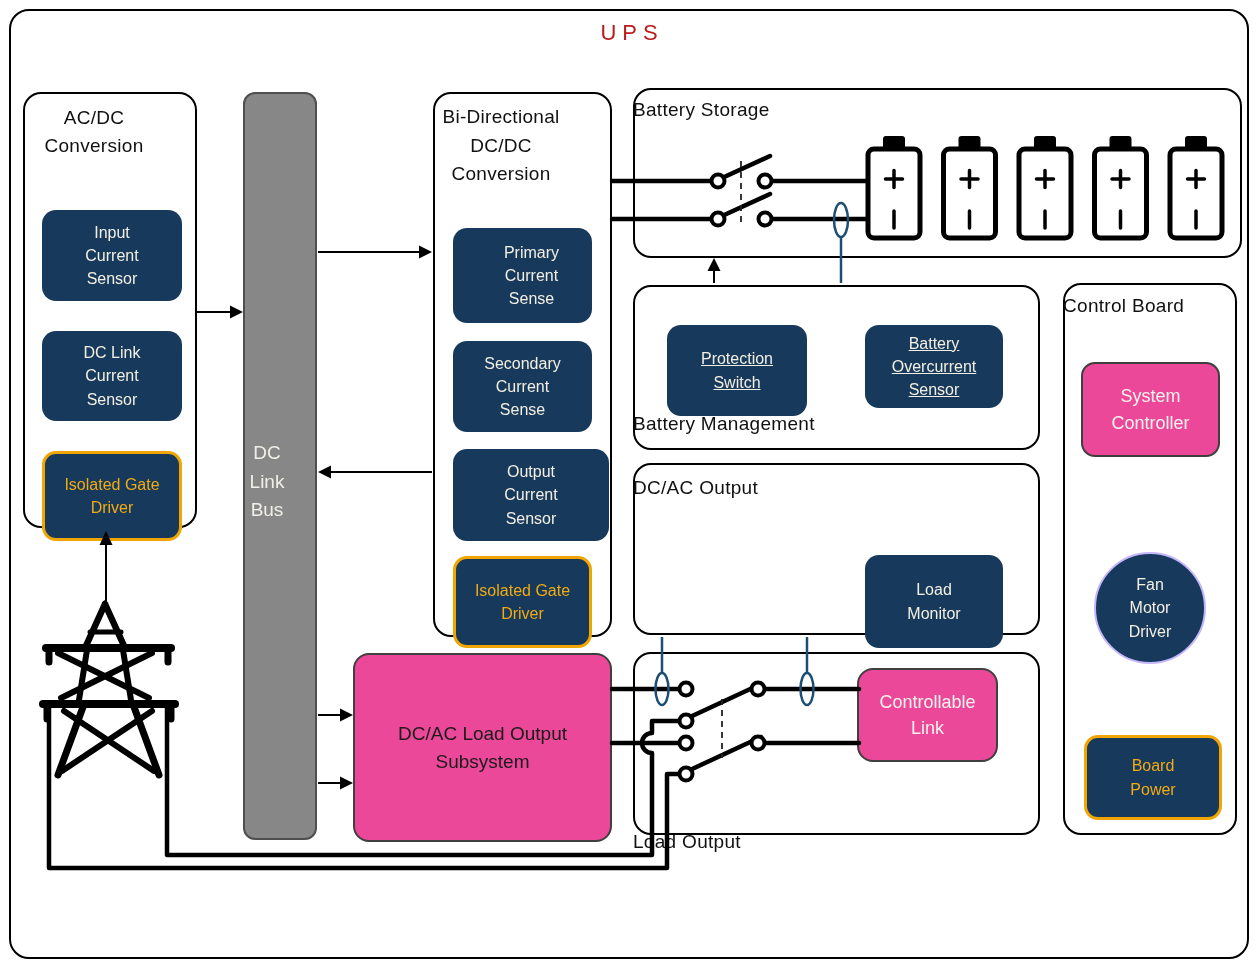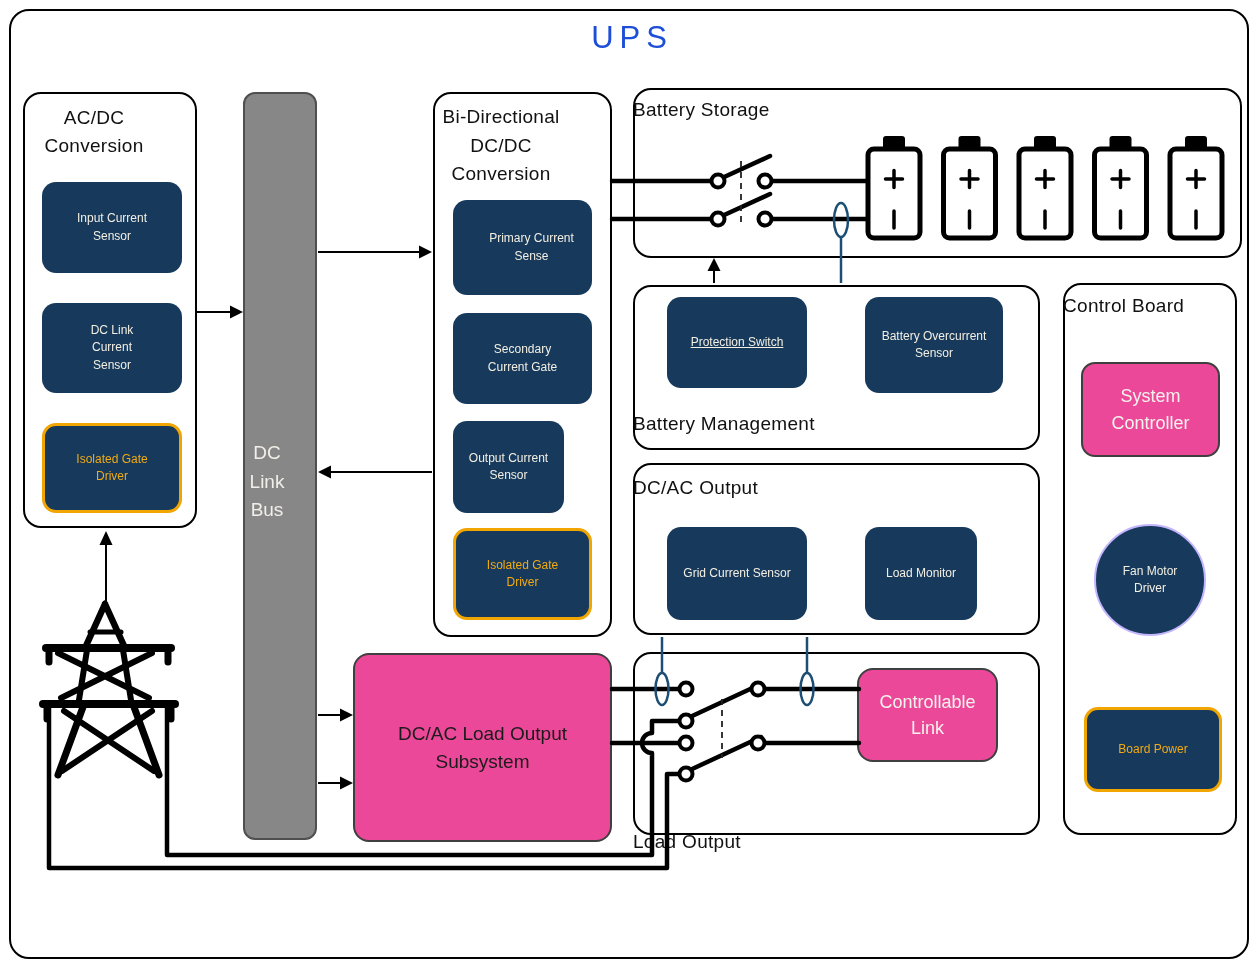--- a/index.html
+++ b/index.html
@@ -4,26 +4,26 @@
 <style>
   html,body{margin:0;padding:0;background:#fff;}
   #canvas{position:relative;width:1258px;height:969px;background:#fff;
           font-family:"Liberation Sans",sans-serif;overflow:hidden;}
   .abs{position:absolute;box-sizing:border-box;}
   .frame{border:2.5px solid #000;border-radius:20px;background:transparent;z-index:1;}
   .container{border:2px solid #000;border-radius:18px;background:transparent;z-index:1;}
   .lbl{display:flex;align-items:center;justify-content:flex-start;text-align:center;z-index:3;}
   .boxtitle{font-size:19px;color:#111;line-height:1.5;letter-spacing:.3px;}
   .navy{background:#16395c;border-radius:14px;z-index:2;display:flex;align-items:center;
-        justify-content:center;text-align:center;color:#f3efe2;font-size:12px;line-height:1.45;}
+        justify-content:center;text-align:center;color:#f3efe2;font-size:16px;line-height:1.45;margin-top:28px;}
   .goldbox{border:3px solid #f0a500;color:#f2ab13;}
   .graybox{background:#ec4899;border:2px solid #3f3f3f;border-radius:16px;z-index:2;display:flex;
            align-items:center;justify-content:center;text-align:center;color:#f4f2ec;
            font-size:18px;line-height:1.45;}
-  .title-ups{font-size:31px;color:#1d4ed8;letter-spacing:6px;text-align:center;z-index:3;}
+  .title-ups{font-size:22px;color:#b91c1c;letter-spacing:6px;text-align:center;z-index:3;}
   .buslabel{color:#f2efe9;font-size:19px;line-height:1.5;}
   svg.wires{position:absolute;left:0;top:0;z-index:5;pointer-events:none;}
 </style>
 </head>
 <body>
 
 <div id="canvas">
 
   <div class="abs frame" style="left:9px;top:9px;width:1240px;height:950px;"></div>
   <div class="abs title-ups" style="left:532px;top:20px;width:200px;height:40px;">UPS</div>
@@ -48,53 +48,50 @@
     </div>
 
   <div class="abs container" style="left:433px;top:92px;width:179px;height:545px;"></div>
   <div class="abs lbl boxtitle" style="left:438px;top:98px;width:169px;height:96px;">
       <span style="width:126px;">Bi-Directional DC/DC Conversion</span>
     </div>
   <div class="abs navy" style="left:453px;top:200px;width:139px;height:95px;padding-left:18px;">
       <span style="width:90px;">Primary Current Sense</span>
     </div>
   <div class="abs navy" style="left:453px;top:313px;width:139px;height:91px;">
-      <span style="width:96px;">Secondary Current Gate</span>
-    </div>
-  <div class="abs navy" style="left:453px;top:421px;width:111px;height:92px;">
+      <span style="width:96px;">Secondary Current Sense</span>
+    </div>
+  <div class="abs navy" style="left:453px;top:421px;width:156px;height:92px;">
       <span style="width:90px;">Output Current Sensor</span>
     </div>
   <div class="abs navy goldbox" style="left:453px;top:528px;width:139px;height:92px;">
       <span style="width:100px;">Isolated Gate Driver</span>
     </div>
 
   <div class="abs container" style="left:633px;top:88px;width:609px;height:170px;"></div>
   <div class="abs lbl boxtitle" style="left:633px;top:96px;width:609px;height:28px;">
       <span>Battery Storage</span>
     </div>
 
   <div class="abs container" style="left:633px;top:285px;width:407px;height:165px;"></div>
   <div class="abs navy" style="left:667px;top:297px;width:140px;height:91px;text-decoration:underline;">
       <span style="width:95px;">Protection Switch</span>
     </div>
-  <div class="abs navy" style="left:865px;top:297px;width:138px;height:96px;">
+  <div class="abs navy" style="left:865px;top:297px;width:138px;height:83px;text-decoration:underline;">
       <span style="width:108px;">Battery Overcurrent Sensor</span>
     </div>
   <div class="abs lbl boxtitle" style="left:633px;top:408px;width:407px;height:32px;">
       <span>Battery Management</span>
     </div>
 
   <div class="abs container" style="left:633px;top:463px;width:407px;height:172px;"></div>
   <div class="abs lbl boxtitle" style="left:633px;top:474px;width:407px;height:28px;">
       <span>DC/AC Output</span>
     </div>
-  <div class="abs navy" style="left:667px;top:527px;width:140px;height:93px;">
-      <span style="width:112px;">Grid Current Sensor</span>
-    </div>
-  <div class="abs navy" style="left:865px;top:527px;width:112px;height:93px;">
+  <div class="abs navy" style="left:865px;top:527px;width:138px;height:93px;">
       <span style="width:80px;">Load Monitor</span>
     </div>
 
   <div class="abs container" style="left:633px;top:652px;width:407px;height:183px;"></div>
   <div class="abs graybox" style="left:857px;top:668px;width:141px;height:94px;">
       <span style="width:118px;">Controllable Link</span>
     </div>
   <div class="abs lbl boxtitle" style="left:633px;top:798px;width:407px;height:32px;margin-top:28px;">
       <span>Load Output</span>
     </div>

